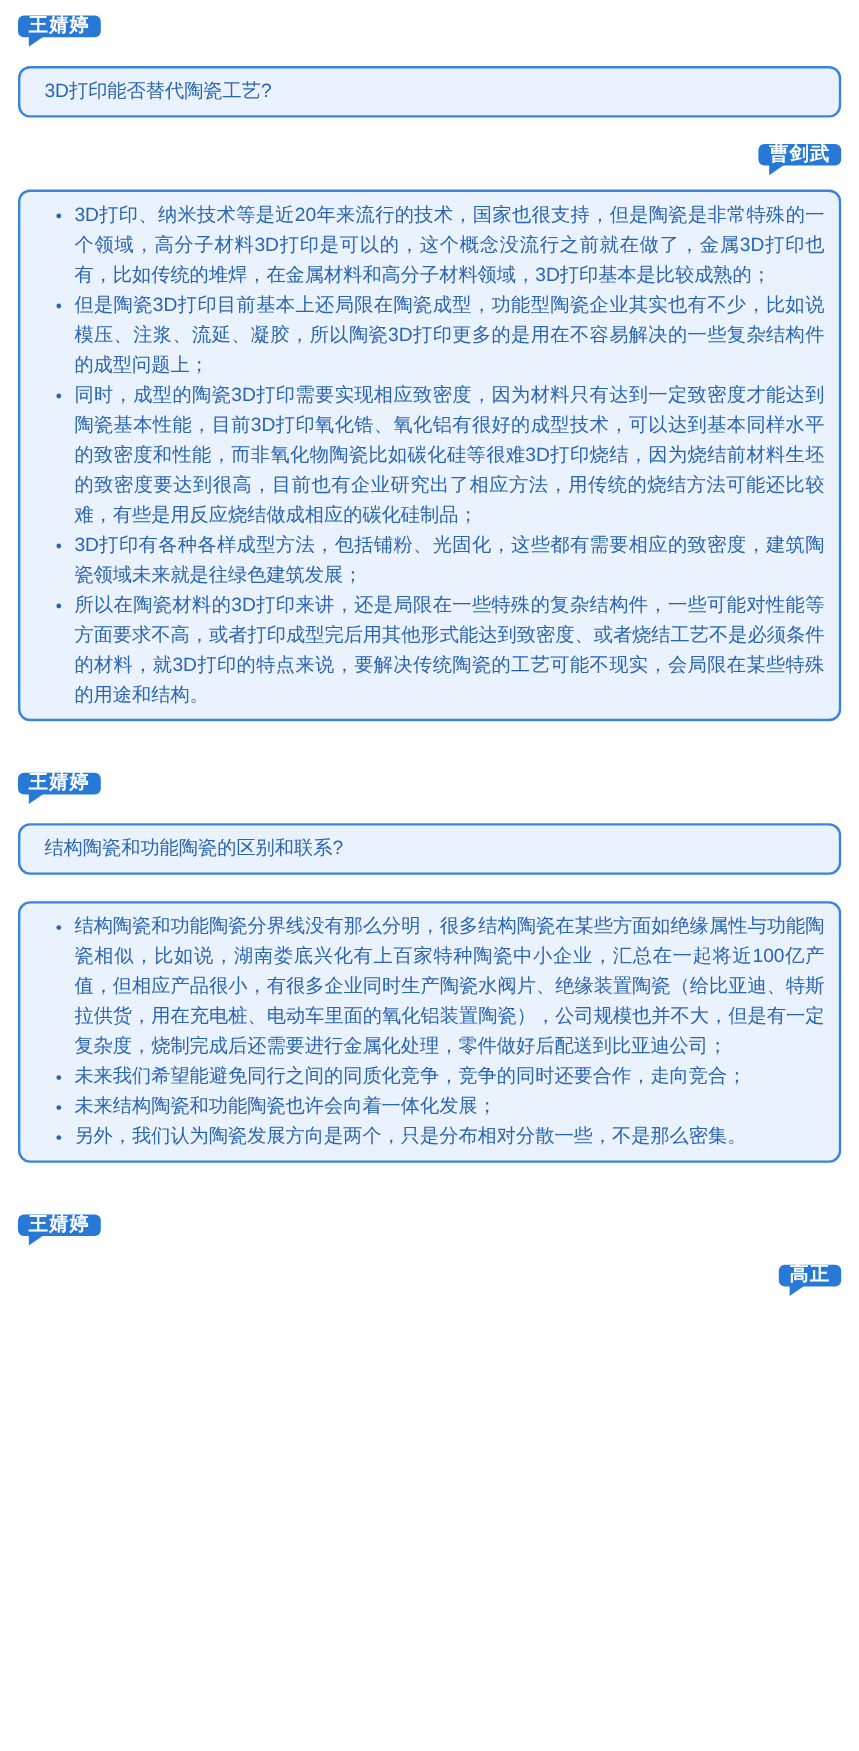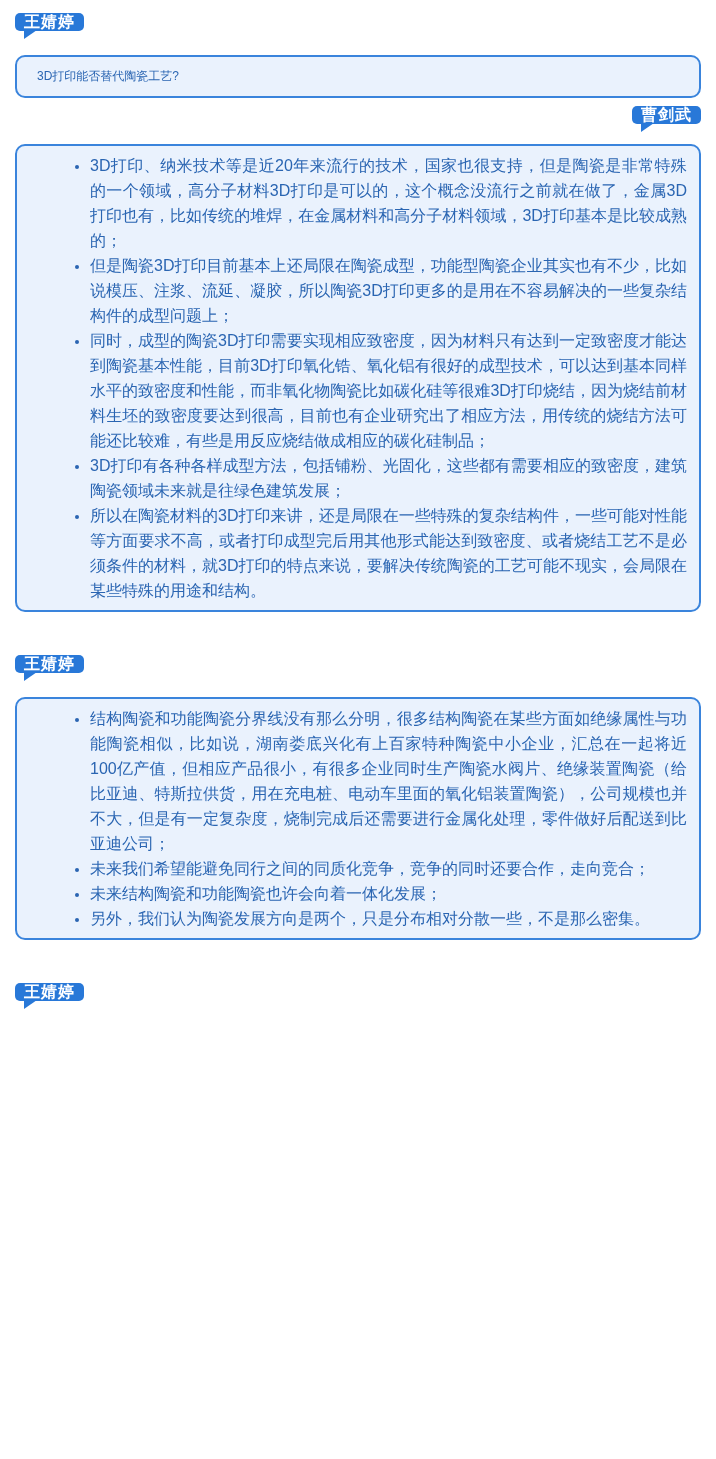--- a/index.html
+++ b/index.html
@@ -43,41 +43,40 @@
     border-right:13px solid transparent;
   }
   .question-box{
     border:2px solid var(--box-border);
     background:var(--box-bg);
     border-radius:10px;
     height:43px;
     display:flex;
     align-items:center;
     padding:0 20px;
-    font-size:12px;
-    margin-bottom:8px;
+    font-size:16px;
+    margin-bottom:22px;
   }
   .answer-box{
     border:2px solid var(--box-border);
     background:var(--box-bg);
     border-radius:10px;
     padding:7px 12px 7px 0;
     margin-bottom:43px;
   }
   .answer-box ul{
     margin:0;
     padding-left:45px;
     list-style:disc outside;
   }
   .answer-box li{
     font-size:16px;
     line-height:25px;
     text-align:justify;
     color:var(--text-color);
-    margin-left:28px;
   }
   .answer-box li::marker{color:var(--text-color);font-size:13px;}
   .qa-section:last-child .answer-box{margin-bottom:0;}
 </style>
 </head>
 <body>
 
 <section class="qa-section">
   <div class="badge-row">
     <span class="badge">王婧婷</span>
@@ -96,27 +95,33 @@
       <li>3D打印有各种各样成型方法，包括铺粉、光固化，这些都有需要相应的致密度，建筑陶瓷领域未来就是往绿色建筑发展；</li>
       <li>所以在陶瓷材料的3D打印来讲，还是局限在一些特殊的复杂结构件，一些可能对性能等方面要求不高，或者打印成型完后用其他形式能达到致密度、或者烧结工艺不是必须条件的材料，就3D打印的特点来说，要解决传统陶瓷的工艺可能不现实，会局限在某些特殊的用途和结构。</li>
     </ul>
   </div>
 </section>
 
 <section class="qa-section">
   <div class="badge-row">
     <span class="badge">王婧婷</span>
   </div>
+  <div class="question-box">
+    <span>结构陶瓷和功能陶瓷的区别和联系?</span>
+  </div>
   <div class="answer-box">
     <ul>
       <li>结构陶瓷和功能陶瓷分界线没有那么分明，很多结构陶瓷在某些方面如绝缘属性与功能陶瓷相似，比如说，湖南娄底兴化有上百家特种陶瓷中小企业，汇总在一起将近100亿产值，但相应产品很小，有很多企业同时生产陶瓷水阀片、绝缘装置陶瓷（给比亚迪、特斯拉供货，用在充电桩、电动车里面的氧化铝装置陶瓷），公司规模也并不大，但是有一定复杂度，烧制完成后还需要进行金属化处理，零件做好后配送到比亚迪公司；</li>
       <li>未来我们希望能避免同行之间的同质化竞争，竞争的同时还要合作，走向竞合；</li>
       <li>未来结构陶瓷和功能陶瓷也许会向着一体化发展；</li>
       <li>另外，我们认为陶瓷发展方向是两个，只是分布相对分散一些，不是那么密集。</li>
     </ul>
   </div>
 </section>
 
 <section class="qa-section">
   <div class="badge-row">
     <span class="badge">王婧婷</span>
   </div>
+  <div class="badge-row right">
+    <span class="badge">高正</span>
+  </div>
 </section>
 
 </body></html>

